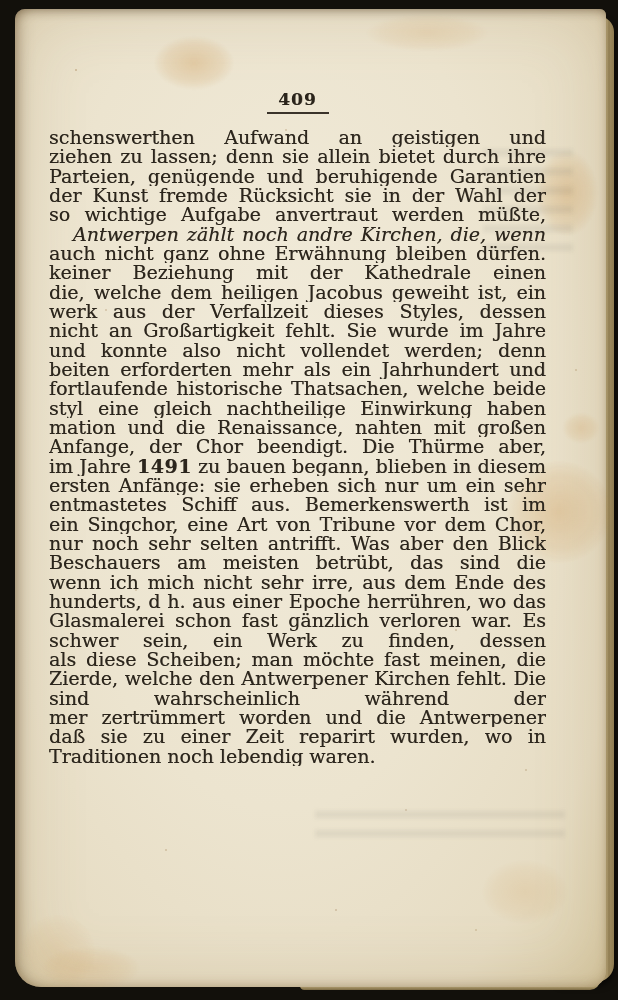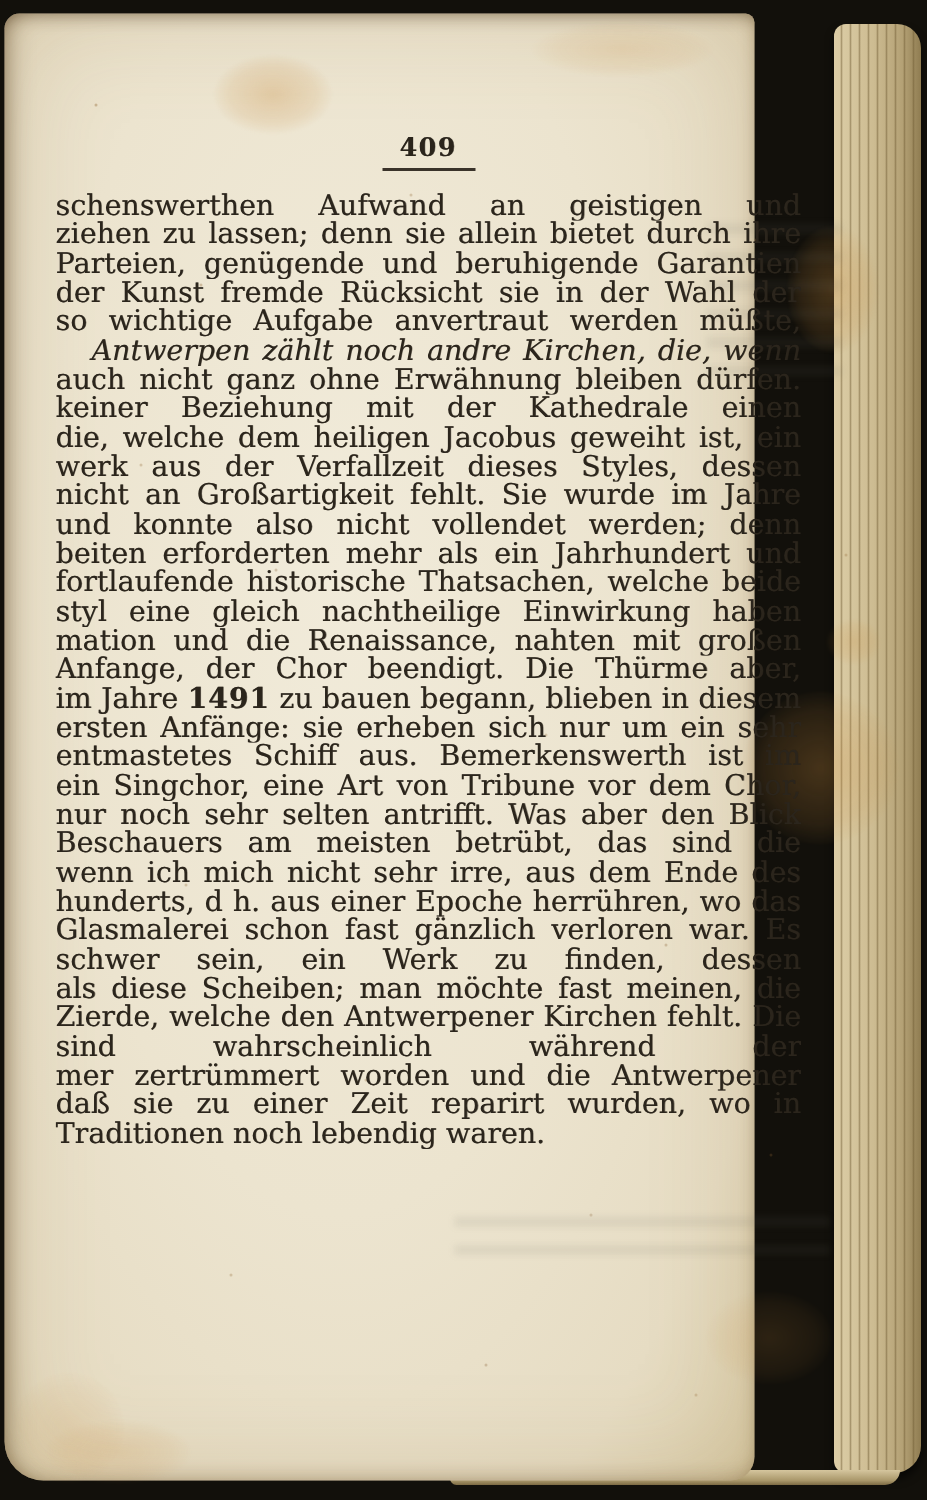--- a/index.html
+++ b/index.html
@@ -27,21 +27,21 @@
   .bottom-edge {
     position: absolute;
     left: 300px; top: 980px; width: 300px; height: 10px;
     background: linear-gradient(180deg, #d5c69e 0%, #a9976a 70%, #7d6b44 100%);
     border-radius: 0 0 14px 6px;
   }
 
   
   .sheet {
     position: absolute;
-    left: 3px; top: 9px; width: 500px; height: 978px;
+    left: 15px; top: 9px; width: 591px; height: 978px;
     background:
       radial-gradient(ellipse at 45% 38%, #f1ebda 0%, #ece4cf 50%, #e6dcc3 80%, #dacda9 100%);
     border-radius: 10px 6px 16px 26px;
     box-shadow:
       inset 0 0 70px rgba(150,118,66,0.22),
       inset 9px 0 16px -7px rgba(80,55,25,0.5),
       inset 0 7px 12px -7px rgba(70,50,25,0.55),
       inset -4px -6px 14px -8px rgba(120,90,45,0.4);
   }
 

